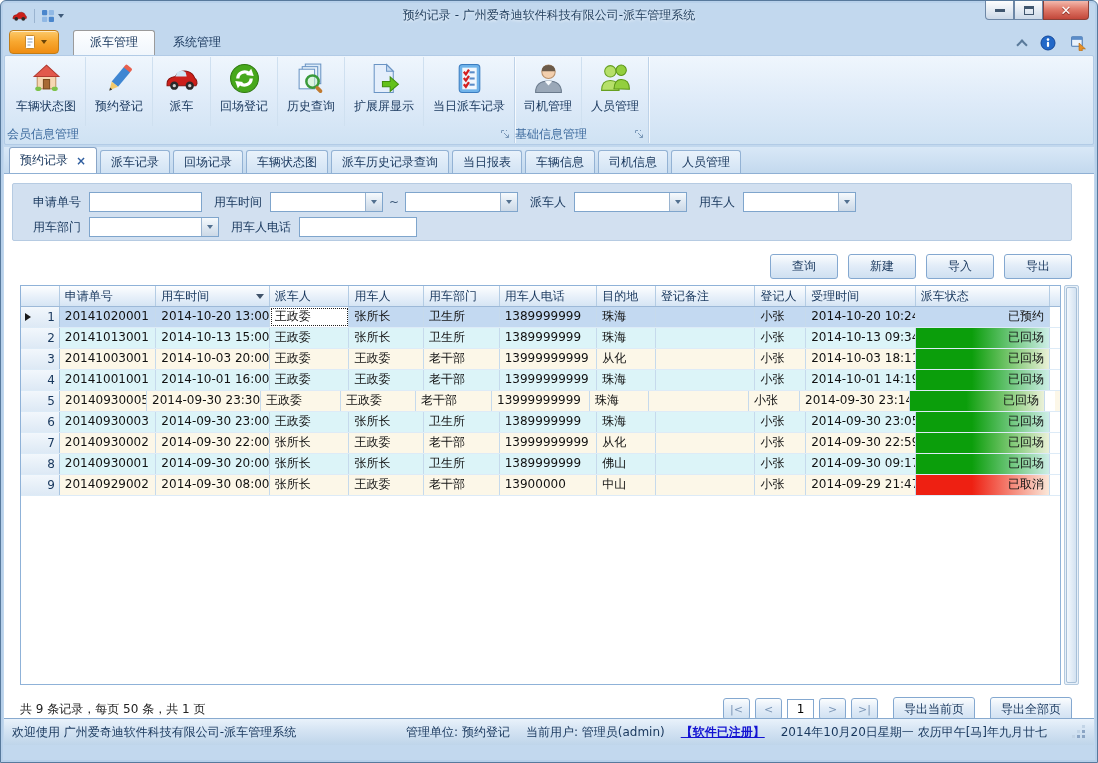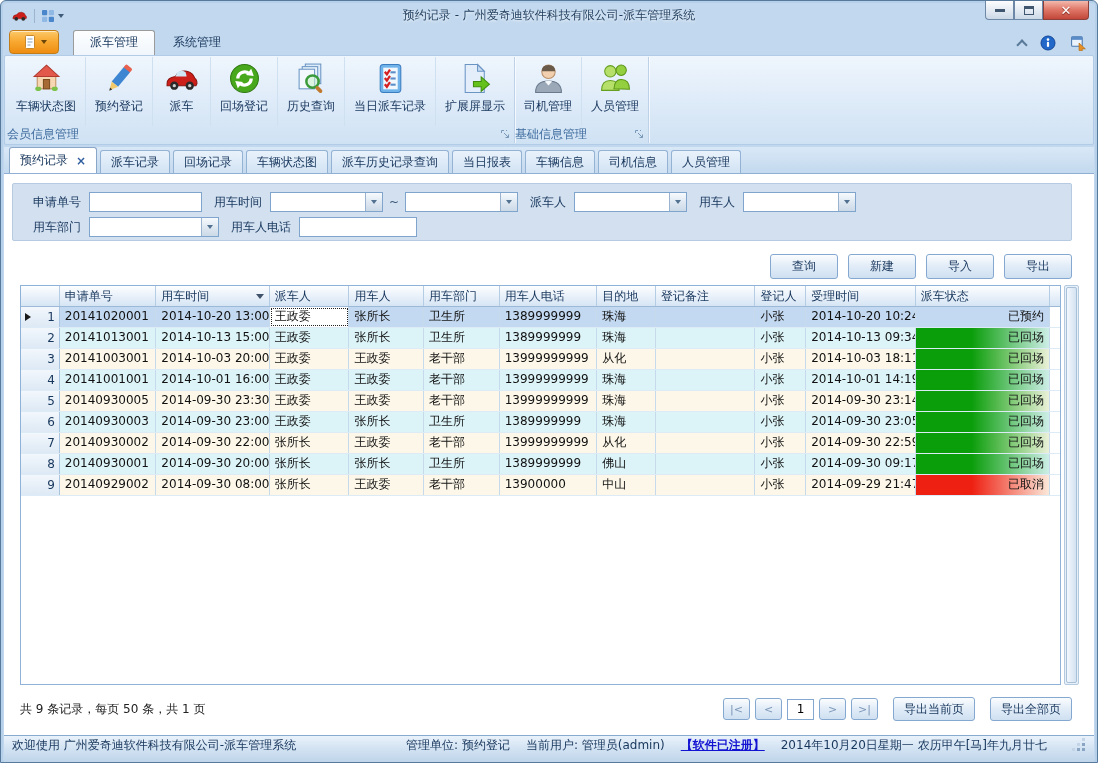--- a/index.html
+++ b/index.html
@@ -80,21 +80,21 @@
   .vscroll .thumb { margin:1px; height:calc(100% - 2px); background:linear-gradient(90deg,#f3f8fd,#d3e2f1); border:1px solid #a8c0d8; border-radius:2px; }
 
   .grid-footer { display:flex; align-items:center; margin:12px 22px 0 16px; }
   .summary { color:#222; }
   .pager { margin-left:auto; display:flex; align-items:center; gap:5px; }
   .pager-btn { width:27px; height:22px; color:#7b96b6; font-size:11px; }
   .page-input { width:27px; height:21px; border:1px solid #84a8d0; text-align:center; font-family:inherit; font-size:12px; }
   .export-btn { padding:0 10px; height:24px; margin-left:10px; }
 
   
-  .statusbar { height:27px; margin:0 3px 0; border-top:1px solid #88aacf; background:linear-gradient(#e9f2fb,#d2e2f2 50%,#bfd5ea); display:flex; align-items:flex-end; padding:8px 8px; color:#17365c; }
+  .statusbar { height:27px; margin:0 3px 17px; border-top:1px solid #88aacf; background:linear-gradient(#e9f2fb,#d2e2f2 50%,#bfd5ea); display:flex; align-items:center; padding:0 8px; color:#17365c; }
   .sb-right { margin-left:auto; display:flex; align-items:center; gap:16px; }
   .license-link { color:#1313d2; text-decoration:underline; font-weight:bold; cursor:pointer; }
   .grip { width:13px; height:13px; position:relative; margin-left:10px; }
   .grip::before { content:""; position:absolute; right:1px; bottom:1px; width:3px; height:3px; background:#8aa4c4; box-shadow:-5px 0 #8aa4c4, 0 -5px #8aa4c4, -10px 0 #c2d4e6, -5px -5px #c2d4e6, 0 -10px #c2d4e6; }
 </style>
 </head>
 <body>
 
 <div class="window">
 
@@ -226,41 +226,41 @@
                 <rect x="4" y="7" width="15" height="19" fill="#f2f8fd" stroke="#6a94c4"></rect>
                 <circle cx="17" cy="19" r="6" fill="rgba(200,240,200,0.55)" stroke="#3a9a3a" stroke-width="2.4"></circle>
                 <rect x="21.6" y="22.6" width="8" height="3.6" rx="1.8" transform="rotate(45 21.6 22.6)" fill="#c07a30"></rect>
               </svg>
             </span>
             <span class="rlabel">历史查询</span>
           </div>
           <div class="rbutton">
             <span class="icon" style="width: 33px; height: 33px;">
               <svg viewBox="0 0 32 32">
+                <path d="M6 2.5 h12 l6.5 6.5 v20.5 h-18.5 z" fill="#e4eefb" stroke="#6a94c4"></path>
+                <path d="M18 2.5 v6.5 h6.5 z" fill="#c8dcf2" stroke="#6a94c4"></path>
+                <path d="M14 19 h7.5 v-4.5 l8 7 -8 7 v-4.5 h-7.5 z" fill="#63c119" stroke="#3f8c0c"></path>
+              </svg>
+            </span>
+            <span class="rlabel">扩展屏显示</span>
+          </div>
+          <div class="rbutton">
+            <span class="icon" style="width: 33px; height: 33px;">
+              <svg viewBox="0 0 32 32">
                 <rect x="6" y="2.5" width="20" height="27" rx="3" fill="#6fb3ea" stroke="#3a7cc0"></rect>
                 <rect x="9" y="5.5" width="14" height="21" fill="#f0f7fd"></rect>
                 <line x1="16" y1="10" x2="21" y2="10" stroke="#5a8cc8" stroke-width="2"></line>
                 <line x1="16" y1="16" x2="21" y2="16" stroke="#5a8cc8" stroke-width="2"></line>
                 <line x1="16" y1="22" x2="21" y2="22" stroke="#5a8cc8" stroke-width="2"></line>
                 <path d="M10.5 9.5 l2 2.5 3 -4.5" stroke="#d42020" stroke-width="2.2" fill="none"></path>
                 <path d="M10.5 15.5 l2 2.5 3 -4.5" stroke="#d42020" stroke-width="2.2" fill="none"></path>
                 <path d="M10.5 21.5 l2 2.5 3 -4.5" stroke="#d42020" stroke-width="2.2" fill="none"></path>
               </svg>
             </span>
             <span class="rlabel">当日派车记录</span>
-          </div>
-          <div class="rbutton">
-            <span class="icon" style="width: 33px; height: 33px;">
-              <svg viewBox="0 0 32 32">
-                <path d="M6 2.5 h12 l6.5 6.5 v20.5 h-18.5 z" fill="#e4eefb" stroke="#6a94c4"></path>
-                <path d="M18 2.5 v6.5 h6.5 z" fill="#c8dcf2" stroke="#6a94c4"></path>
-                <path d="M14 19 h7.5 v-4.5 l8 7 -8 7 v-4.5 h-7.5 z" fill="#63c119" stroke="#3f8c0c"></path>
-              </svg>
-            </span>
-            <span class="rlabel">扩展屏显示</span>
           </div>
         </div>
         <div class="rgroup-label">
           <span>会员信息管理</span>
           <span class="launcher icon">
             <svg viewBox="0 0 11 11">
               <path d="M1.5 4 v-2.5 h2.5 M6 1.5 h1" stroke="#7a98b8" fill="none"></path>
               <path d="M4 4 l4.5 4.5 M8.5 5.5 v3 h-3" stroke="#7a98b8" fill="none"></path>
             </svg>
           </span>
@@ -496,21 +496,21 @@
               <div class="g-cell" style="width: 100px;"></div>
               <div class="g-cell" style="width: 51px;">小张</div>
               <div class="g-cell" style="width: 110px;">2014-10-01 14:19</div>
               <div class="g-cell status-cell" style="width: 135px; background: linear-gradient(to right, rgb(11, 158, 11) 0%, rgb(11, 158, 11) 42%, rgba(11, 158, 11, 0.07) 100%);">已回场</div>
               <div class="g-cell" style="width: 6px; border-right: none; background: rgb(255, 255, 255);"></div>
             </div>
             <div class="g-row" style="background: rgb(252, 247, 232);">
               <div class="g-rowhdr" style="width: 39px;">
                 <span class="rownum">5</span>
               </div>
-              <div class="g-cell" style="width: 97px;">20140930005</div>
+              <div class="g-cell" style="width: 87px;">20140930005</div>
               <div class="g-cell" style="width: 114px;">2014-09-30 23:30</div>
               <div class="g-cell" style="width: 80px;">王政委</div>
               <div class="g-cell" style="width: 75px;">王政委</div>
               <div class="g-cell" style="width: 76px;">老干部</div>
               <div class="g-cell" style="width: 98px;">13999999999</div>
               <div class="g-cell" style="width: 59px;">珠海</div>
               <div class="g-cell" style="width: 100px;"></div>
               <div class="g-cell" style="width: 51px;">小张</div>
               <div class="g-cell" style="width: 110px;">2014-09-30 23:14</div>
               <div class="g-cell status-cell" style="width: 135px; background: linear-gradient(to right, rgb(11, 158, 11) 0%, rgb(11, 158, 11) 42%, rgba(11, 158, 11, 0.07) 100%);">已回场</div>

